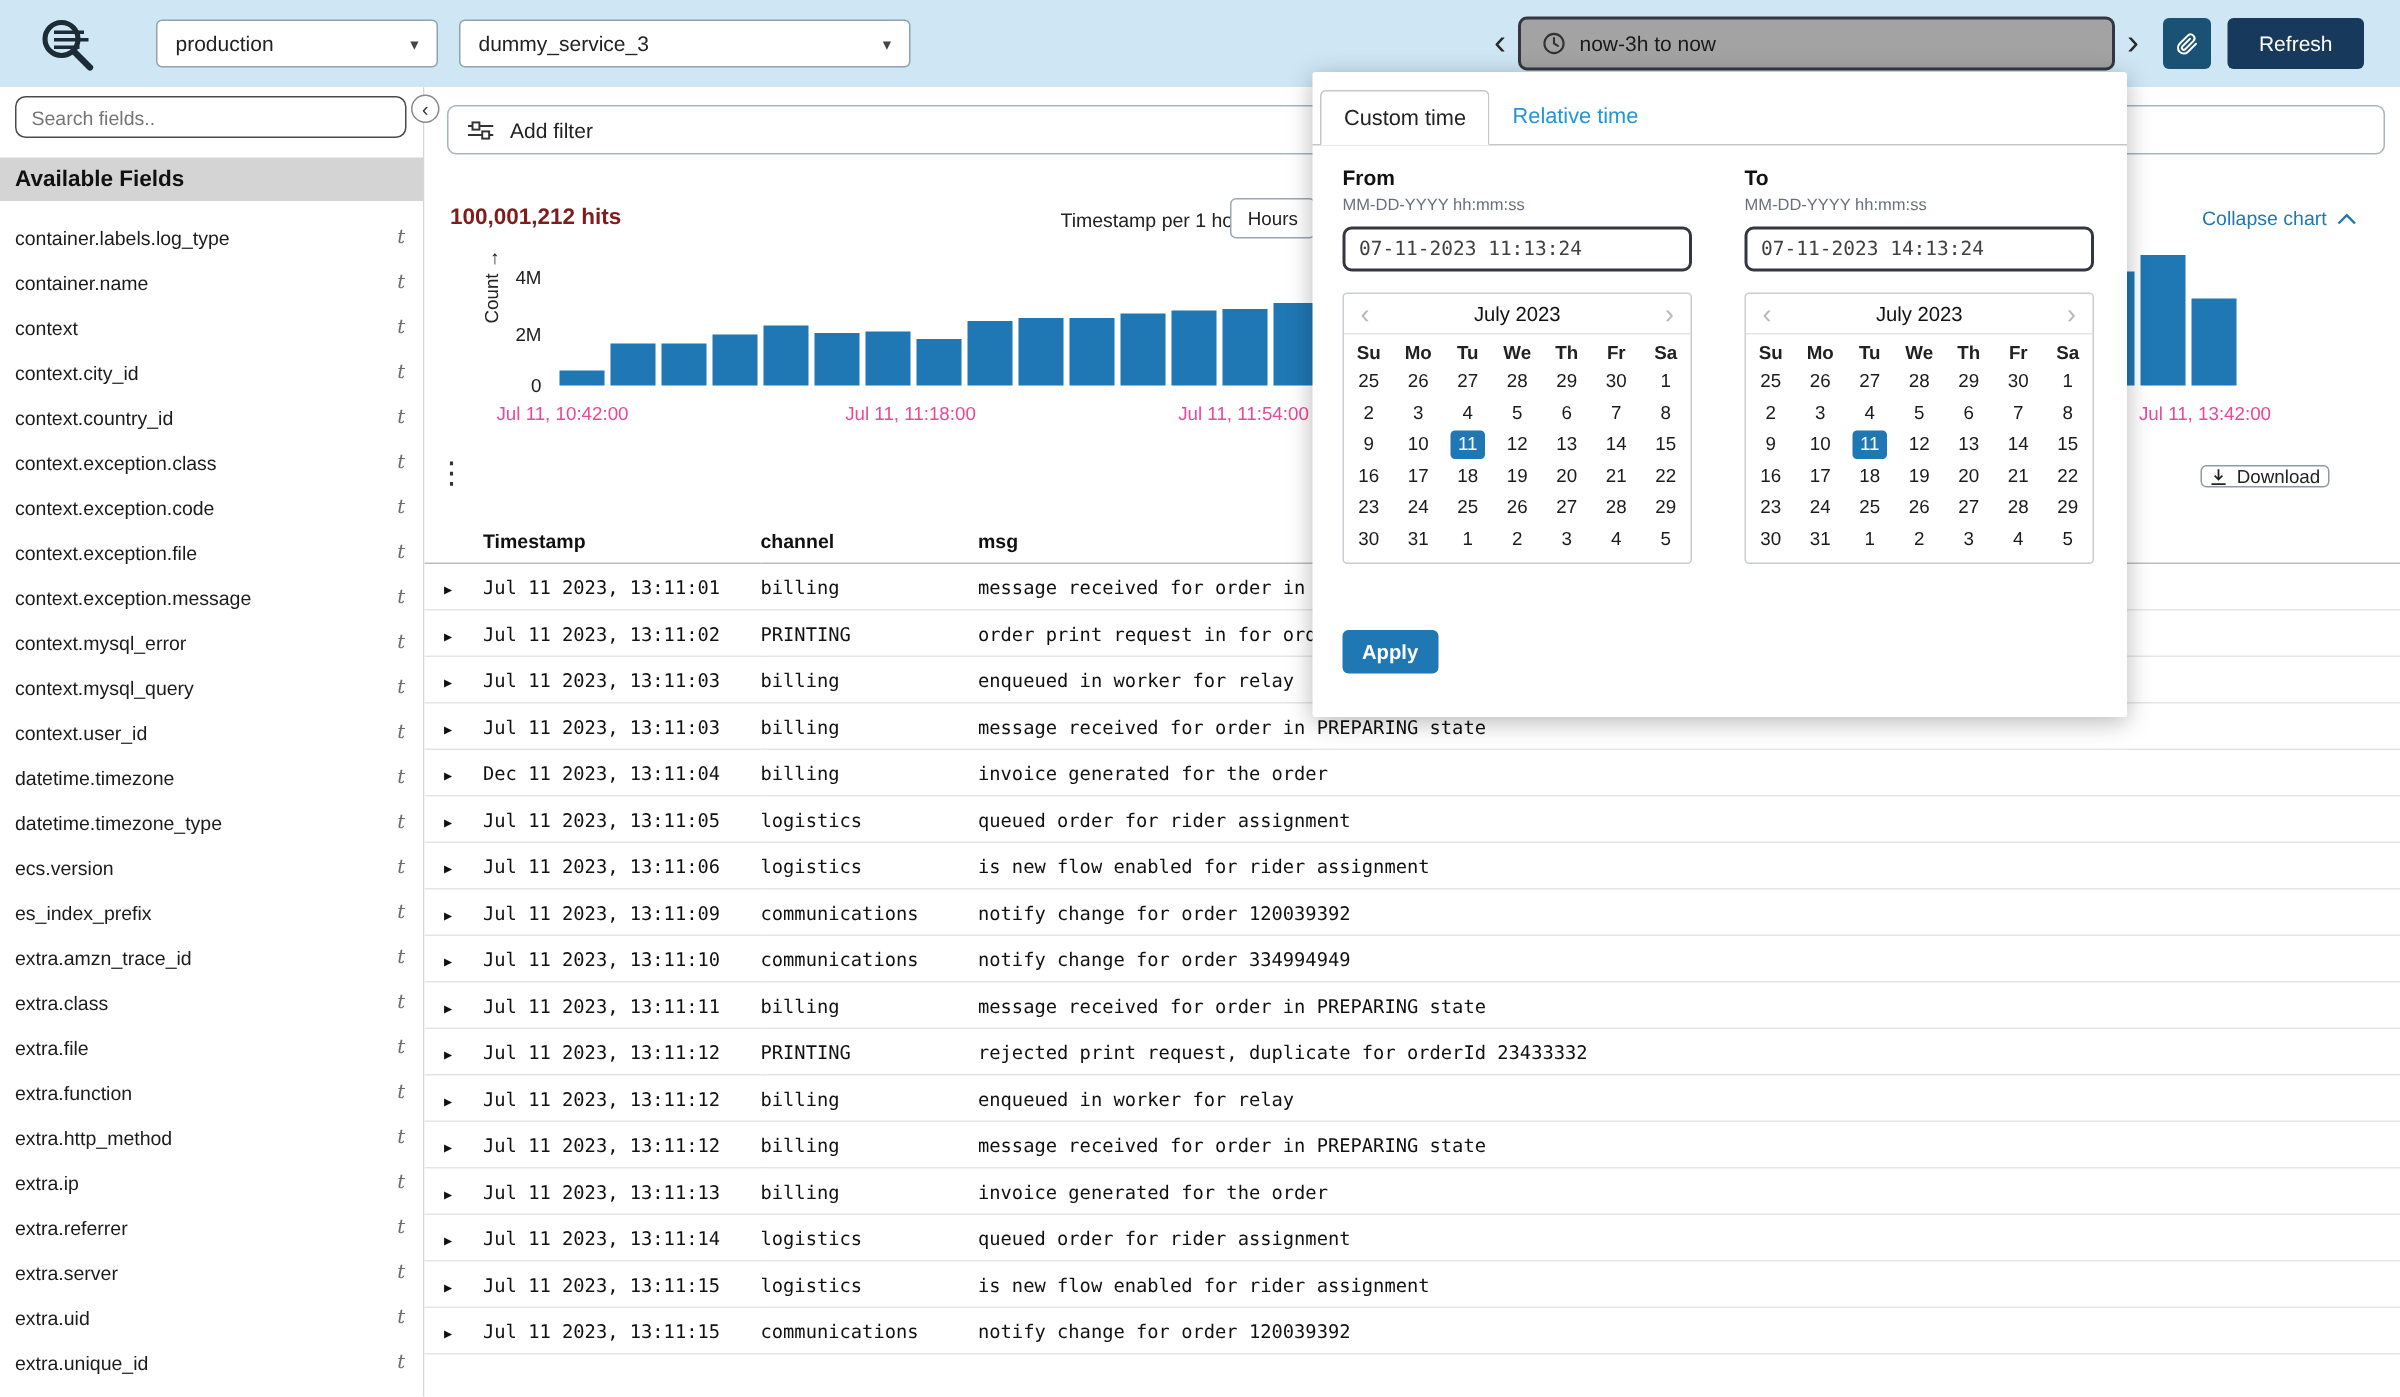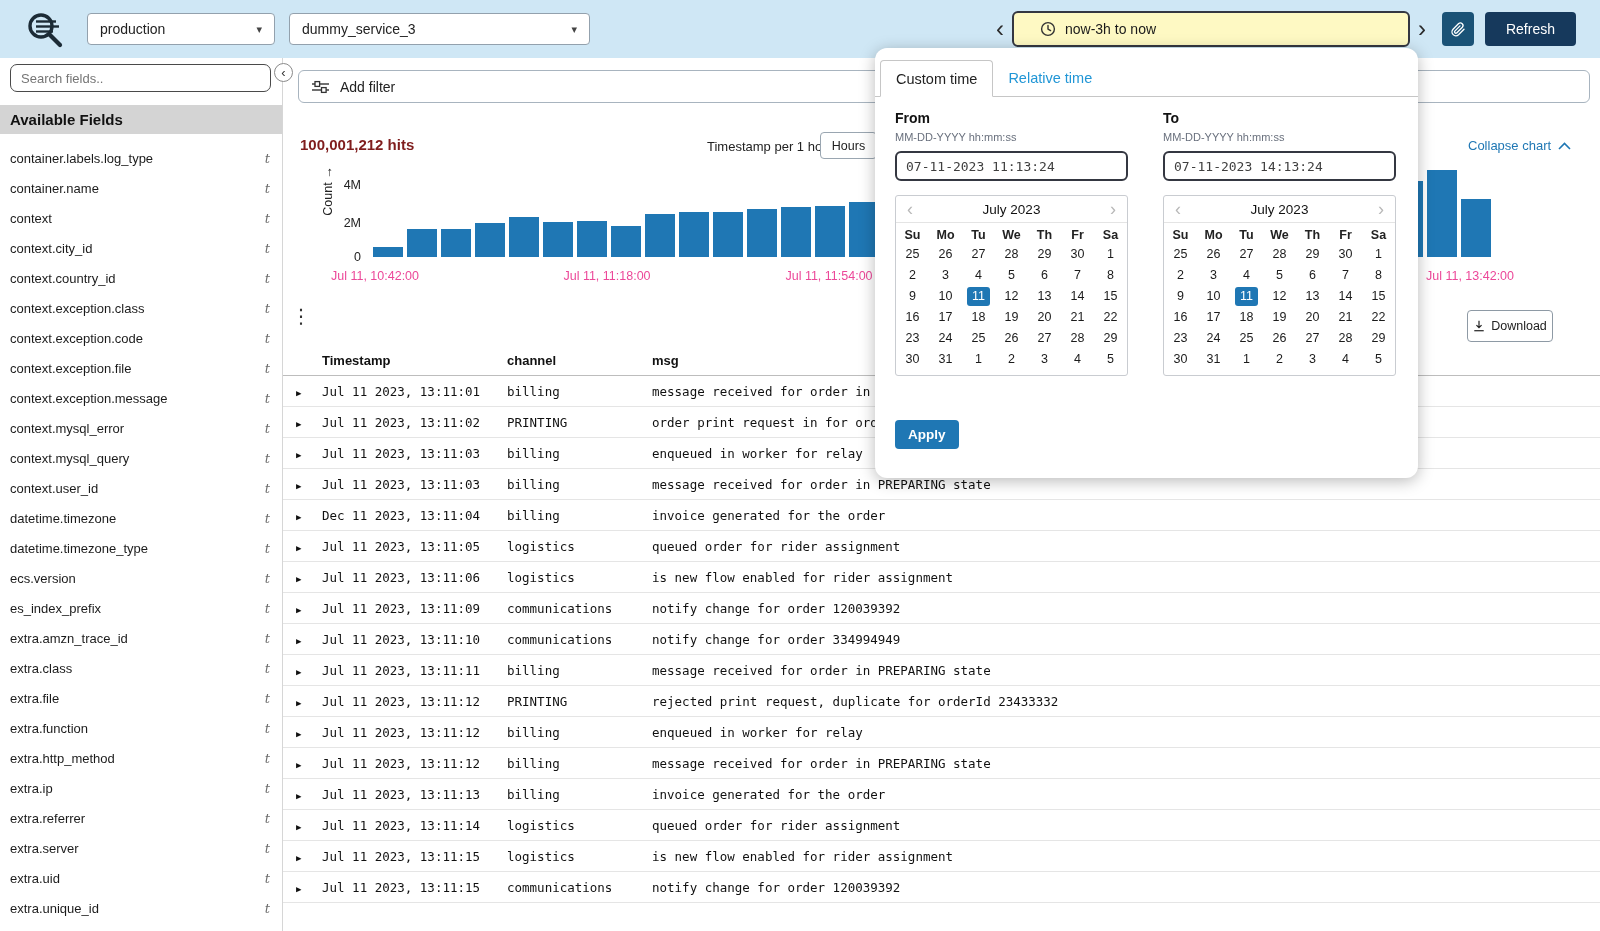--- a/index.html
+++ b/index.html
@@ -6,27 +6,27 @@
   html,body{width:1600px;height:931px;overflow:hidden;background:#fff;color:#1a1a1a;
     font-family:"Liberation Sans",sans-serif;}
   button{font-family:"Liberation Sans",sans-serif;cursor:pointer}
 
   
   .topbar{position:absolute;left:0;top:0;width:1600px;height:58px;background:#cfe7f5;
     display:flex;align-items:center;padding:0 24px;gap:14px;z-index:2}
   .logo{width:42px;height:40px;flex:0 0 auto}
   .select{height:32px;background:#fff;border:1px solid #93a1ad;border-radius:4px;
     display:flex;align-items:center;justify-content:space-between;padding:0 12px;font-size:14px;color:#222}
-  .select.env{width:188px;margin-left:7px}
+  .select.env{width:188px;margin-left:24px}
   .select.svc{width:301px}
   .caret{font-size:11px;color:#444;margin-left:10px}
   .time-group{margin-left:auto;display:flex;align-items:center;gap:5px}
   .chev-btn{background:none;border:none;font-size:24px;line-height:1;color:#2b2b2b;padding:0 3px}
-  .time-input{width:398px;height:36px;border:2px solid #343741;border-radius:6px;background:#fef9c3;
-    display:flex;align-items:center;gap:9px;padding:0 26px;font-size:14px;color:#1a1a1a}
+  .time-input{width:398px;height:36px;border:2px solid #343741;border-radius:6px;background:#a3a3a3;
+    display:flex;align-items:center;gap:9px;padding:0 14px;font-size:14px;color:#1a1a1a}
   .attach-btn{width:32px;height:34px;background:#1a5276;border:none;border-radius:4px;
     display:flex;align-items:center;justify-content:center;margin-left:8px}
   .refresh-btn{height:34px;background:#16395c;color:#fff;border:none;border-radius:4px;
     font-size:14px;padding:0 21px;margin-left:6px}
 
   
   .sidebar{position:absolute;left:0;top:58px;width:283px;bottom:0;background:#fff;
     border-right:1px solid #d6d6d6;overflow:hidden;z-index:1}
   .search-input{display:block;margin:6px 10px 0 10px;width:261px;height:28px;border:1px solid #4a4a4a;
     border-radius:7px;padding:0 10px;font-size:13px;color:#333;outline:none;font-family:"Liberation Sans",sans-serif}
@@ -50,36 +50,36 @@
     font-size:13px;color:#1f77b4;background:none;border:none;padding:0}
 
   .count-label{position:absolute;left:14px;top:125px;width:64px;height:16px;transform:rotate(-90deg);
     font-size:12.5px;color:#222;text-align:center;white-space:nowrap}
   .ytick{position:absolute;width:44px;text-align:right;font-size:12.5px;color:#222;left:34px}
   .plot{position:absolute;left:90px;top:105px;width:1210px;height:94px;display:flex;align-items:flex-end;gap:4px}
   .bar{width:30px;background:#1f77b4;flex:0 0 auto}
   .xtick{position:absolute;top:211px;transform:translateX(-50%);font-size:12.5px;color:#ec4899;white-space:nowrap}
 
   .kebab{position:absolute;left:8px;top:248px;font-size:20px;color:#333;background:none;border:none;line-height:1}
-  .download-btn{position:absolute;left:1184px;top:252px;width:86px;height:32px;border:1px solid #8e9aa5;
+  .download-btn{position:absolute;left:1184px;top:252px;width:86px;height:15px;border:1px solid #8e9aa5;
     border-radius:4px;background:#fff;display:flex;align-items:center;justify-content:center;gap:6px;font-size:12.5px;color:#222}
 
   
   .logtable{position:absolute;left:0;top:290px;width:100%;border-collapse:collapse;
     font-family:"DejaVu Sans Mono",monospace;font-size:12.5px;color:#111;table-layout:fixed}
   .logtable thead th{font-family:"Liberation Sans",sans-serif;font-size:13px;font-weight:bold;
     text-align:left;padding:5px 0 7px 0;border-bottom:1px solid #bdbdbd;color:#111}
   .logtable tbody td{height:31px;padding:0;border-bottom:1px solid #e5e5e5;vertical-align:middle;
     white-space:nowrap;overflow:hidden}
   .col-exp{width:39px}.col-ts{width:185px}.col-ch{width:145px}
   .tri{display:inline-block;padding-left:13px;font-size:9px;color:#111}
 
   
   .datepicker{position:absolute;left:875px;top:48px;width:543px;height:430px;background:#fff;
-    box-shadow:0 3px 16px rgba(0,0,0,0.28);border-radius:12px;z-index:50}
+    box-shadow:0 3px 16px rgba(0,0,0,0.28);border-radius:2px;z-index:50}
   .dp-tabs{position:relative;height:49px;border-bottom:1px solid #c6c6c6;display:flex;align-items:flex-end;padding-left:5px}
   .dp-tab-active{height:37px;border:1px solid #c6c6c6;border-bottom:1px solid #fff;margin-bottom:-1px;
     border-radius:4px 4px 0 0;background:#fff;display:flex;align-items:center;padding:0 15px;font-size:14.5px;color:#222}
   .dp-tab{height:37px;display:flex;align-items:center;padding:0 15px;font-size:14.5px;color:#2196d6;background:none;border:none}
   .dp-label{position:absolute;font-weight:bold;font-size:14px;color:#111;top:62px}
   .dp-hint{position:absolute;font-size:11px;color:#69707d;top:83px}
   .dp-input{position:absolute;top:103px;width:233px;height:30px;border:2px solid #343741;border-radius:6px;
     font-family:"DejaVu Sans Mono",monospace;font-size:13px;padding:0 9px;color:#404040;outline:none}
   .cal{position:absolute;top:147px;width:233px;border:1px solid #c9ccd1;border-radius:3px;background:#fff;padding-bottom:4px}
   .cal-head{height:27px;display:flex;align-items:center;border-bottom:1px solid #e4e4e4}

